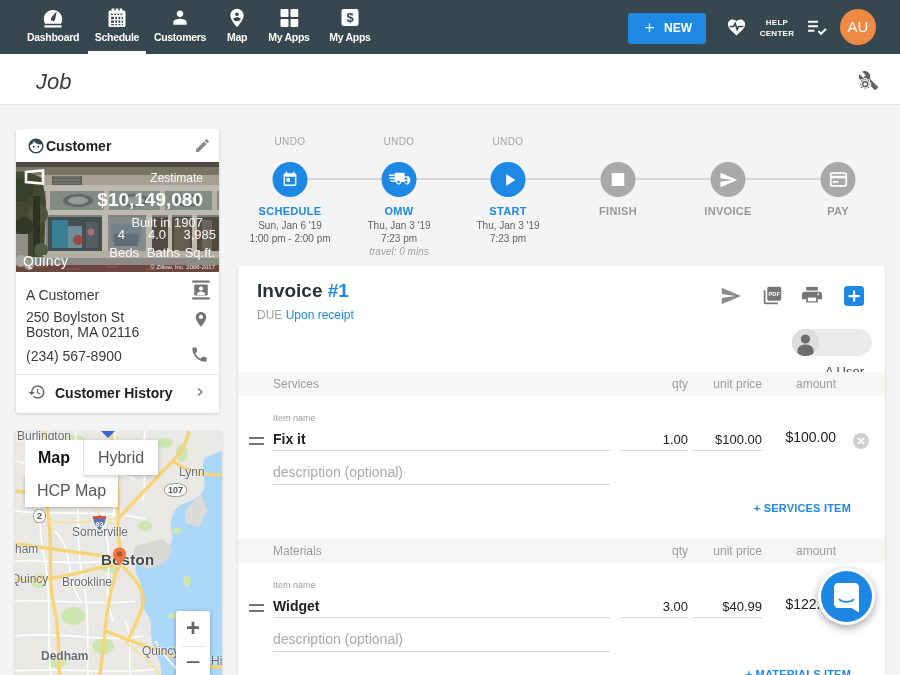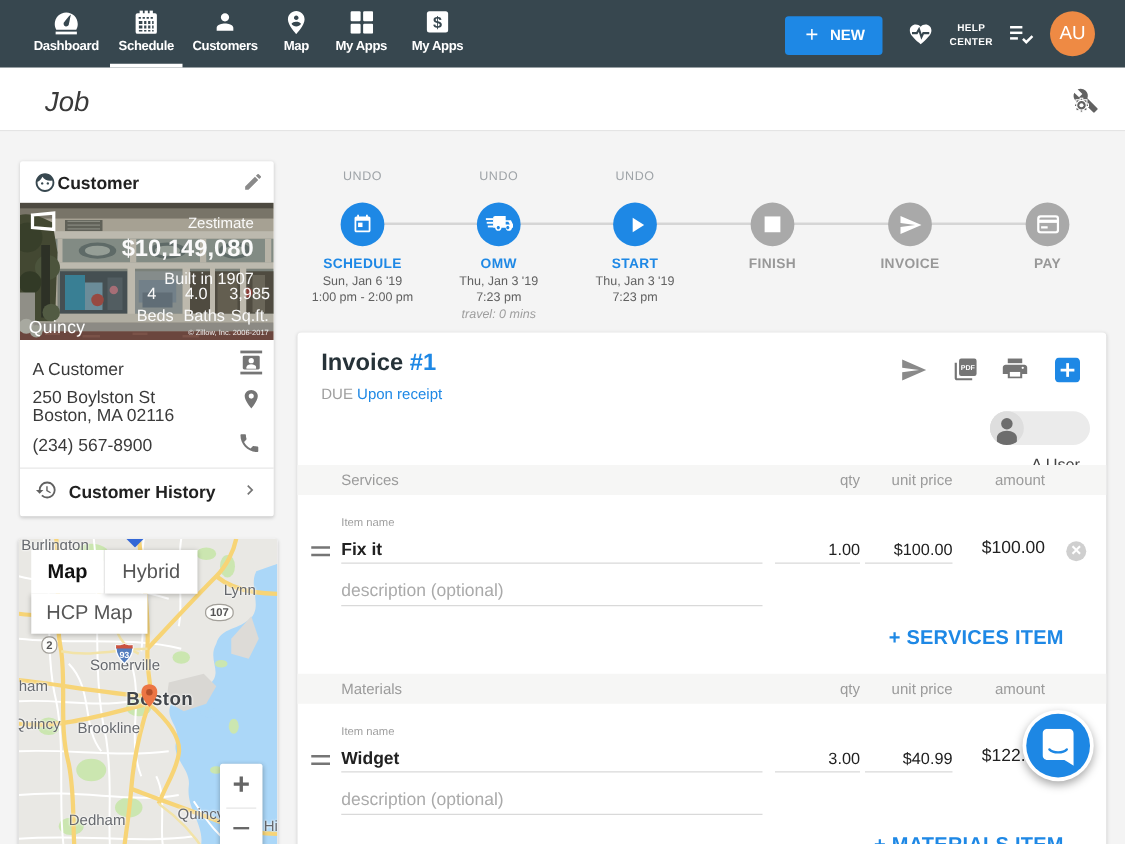--- a/index.html
+++ b/index.html
@@ -69,21 +69,21 @@
 .thead .ca { position:absolute; right:49px; top:5px; }
 .iname { position:absolute; left:35px; font-size:9px; color:#9e9e9e; }
 .ival  { position:absolute; left:35px; font-size:14px; font-weight:bold; color:#212121; }
 .idesc { position:absolute; left:35px; font-size:14px; color:#aaaaaa; }
 .uline { position:absolute; height:1px; background:#d9d9d9; }
 .handle { position:absolute; left:11px; width:15px; }
 .handle div { height:2px; background:#757575; margin-bottom:4px; }
 .qty { position:absolute; right:197px; font-size:13px; color:#212121; }
 .uprice { position:absolute; right:123px; font-size:13px; color:#212121; }
 .amt { position:absolute; right:49px; font-size:14px; color:#212121; }
-.addlink { position:absolute; right:34px; font-size:16px; font-weight:bold; color:#1e88e5; letter-spacing:.2px; }
+.addlink { position:absolute; right:34px; font-size:11px; font-weight:bold; color:#1e88e5; letter-spacing:.2px; }
 .xcirc { position:absolute; left:615px; width:16px; height:16px; border-radius:50%; background:#cfcfcf; color:#fff; text-align:center; line-height:16px; font-size:11px; font-weight:bold; }
 
 
 #fab { position:absolute; left:818px; top:568px; width:57px; height:57px; border-radius:50%; background:#fff; box-shadow:0 3px 8px rgba(0,0,0,.35); z-index:40; }
 #fab .inner { position:absolute; left:3px; top:3px; width:51px; height:51px; border-radius:50%; background:#1d87e4; }
 </style>
 </head>
 <body>
 
 <div id="nav">
@@ -390,21 +390,21 @@
   <div class="mlbl" style="left:164px;top:34px;">Lynn</div>
   <div class="mlbl" style="left:57px;top:94px;">Somerville</div>
   <div class="mlbl" style="left:86px;top:120px;font-size:15px;font-weight:bold;color:#41454a;letter-spacing:.3px;">Boston</div>
   <svg class="abs" style="left:98px;top:116px;z-index:2;" width="13" height="19" viewBox="0 0 15 21">
       <path d="M7.5,0 C3.3,0 0,3.3 0,7.4 C0,13 7.5,21 7.5,21 C7.5,21 15,13 15,7.4 C15,3.3 11.7,0 7.5,0 Z" fill="#ec7544"></path>
       <circle cx="7.5" cy="7.4" r="3" fill="#b5502a"></circle>
     </svg>
   <div class="mlbl" style="left:-4px;top:141px;">Quincy</div>
   <div class="mlbl" style="left:47px;top:144px;">Brookline</div>
   <div class="mlbl" style="left:0px;top:111px;">ham</div>
-  <div class="mlbl" style="left:40px;top:218px;">Dedham</div>
+  <div class="mlbl" style="left:26px;top:218px;font-weight:bold;">Dedham</div>
   <div class="mlbl" style="left:127px;top:213px;">Quincy</div>
   <div class="mlbl" style="left:196px;top:223px;">Hi</div>
   
   <div class="shield" style="left:149px;top:52px;">107</div>
   <div class="shield" style="left:18px;top:78px;">2</div>
   <svg class="abs" style="left:76px;top:83px;" width="17" height="18" viewBox="0 0 19 20">
       <path d="M9.5,1 C11,2.2 14,2.6 16.8,2.2 C17.6,6 17,12 9.5,19 C2,12 1.4,6 2.2,2.2 C5,2.6 8,2.2 9.5,1 Z" fill="#537dbe" stroke="#fff" stroke-width="1.2"></path>
       <path d="M2.15,2.15 C5,2.6 8,2.2 9.5,1 C11,2.2 14,2.6 16.85,2.15 L17,5.2 L2,5.2 Z" fill="#cb5340"></path>
       <text x="9.5" y="14" font-size="8" font-weight="bold" fill="#fff" text-anchor="middle" font-family="Liberation Sans,sans-serif">93</text>
     </svg>

